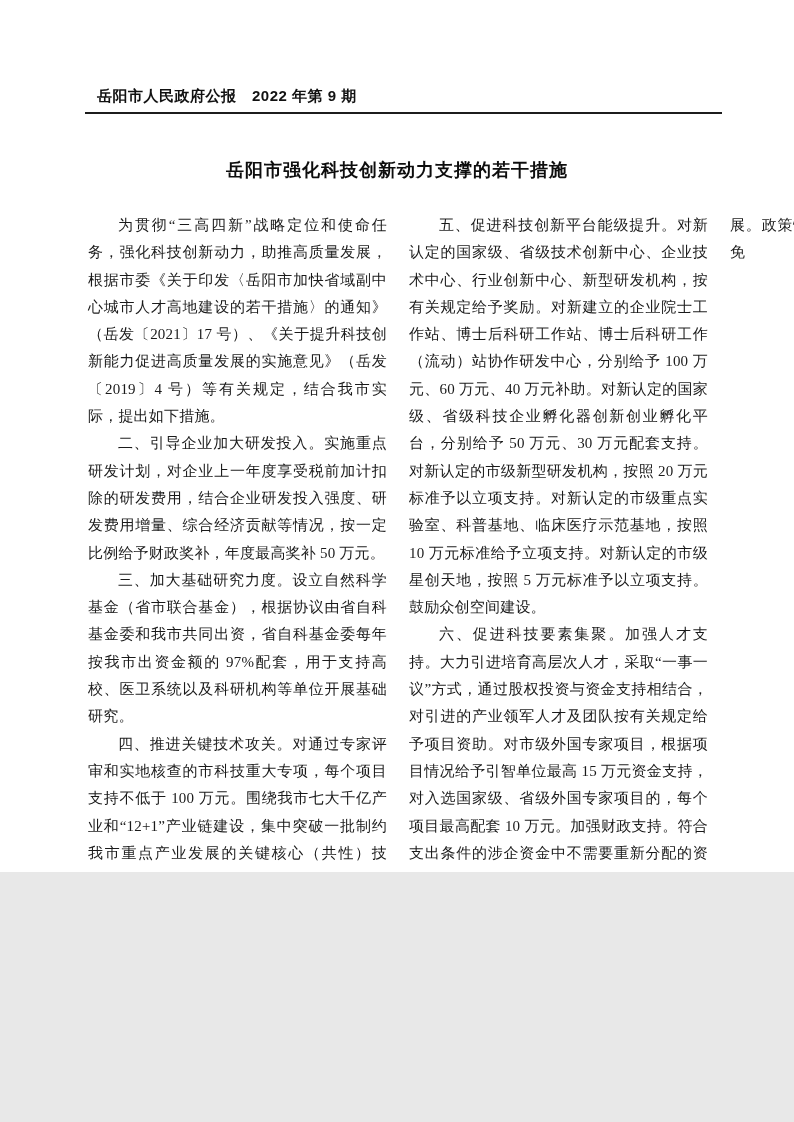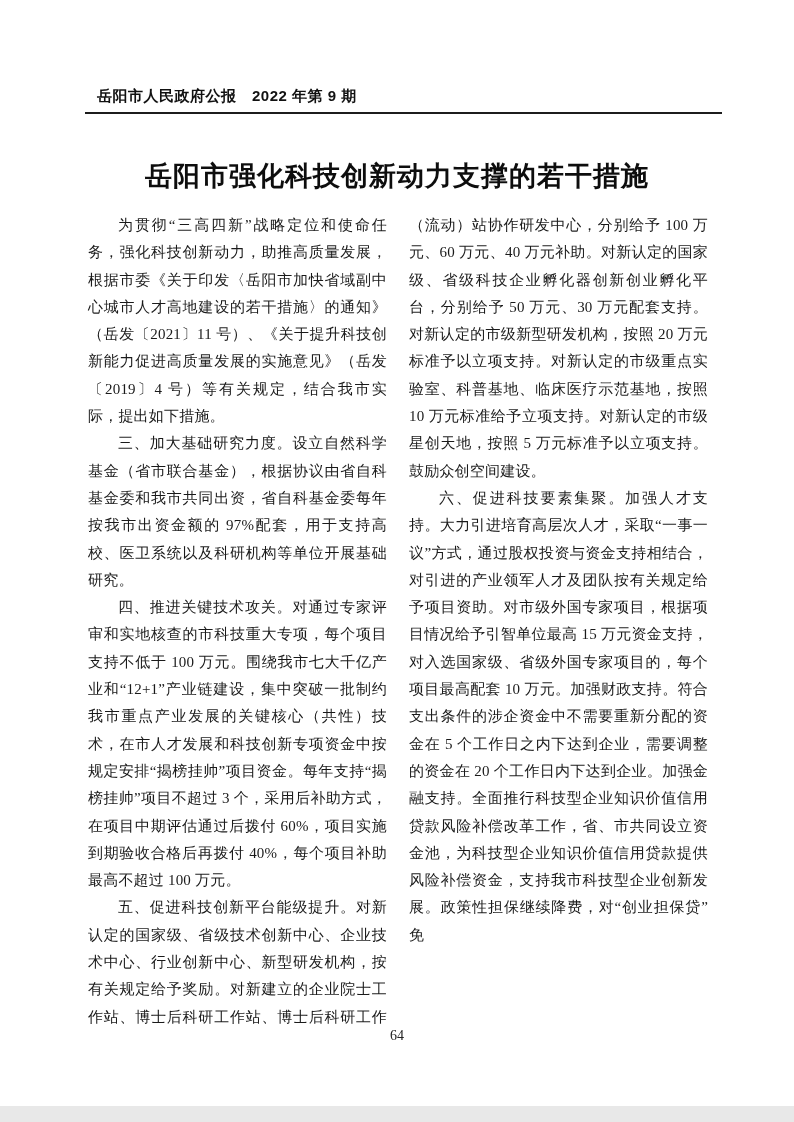--- a/index.html
+++ b/index.html
@@ -3,21 +3,21 @@
 <meta charset="utf-8">
 <style>
   html, body {
     margin: 0;
     padding: 0;
     background: #e8e8e8;
   }
   .page {
     position: relative;
     width: 794px;
-    height: 1106px;
+    height: 872px;
     margin: 0 auto;
     background: #ffffff;
     overflow: hidden;
     font-family: "Liberation Serif", "DejaVu Serif", serif;
     color: #1a1a1a;
   }
   .gazette-header {
     position: absolute;
     left: 97px;
     top: 87px;
@@ -35,21 +35,21 @@
     width: 637px;
     height: 2px;
     background: #1c1c1c;
   }
   .doc-title {
     position: absolute;
     left: 85px;
     top: 138px;
     width: 624px;
     text-align: center;
-    font-size: 27px;
+    font-size: 18px;
     font-weight: bold;
     color: #0d0d0d;
     letter-spacing: 1px;
     line-height: 40px;
   }
   .article-body {
     position: absolute;
     left: 88px;
     top: 212px;
     width: 620px;
@@ -83,21 +83,22 @@
 
 <div class="page">
 
   <div class="gazette-header">岳阳市人民政府公报　2022 年第 9 期</div>
 
   <div class="header-rule"></div>
 
   <h1 class="doc-title">岳阳市强化科技创新动力支撑的若干措施</h1>
 
   <div class="article-body">
-    <p>为贯彻“三高四新”战略定位和使命任务，强化科技创新动力，助推高质量发展，根据市委《关于印发〈岳阳市加快省域副中心城市人才高地建设的若干措施〉的通知》（岳发〔2021〕11 号）、《关于提升科技创新能力促进高质量发展的实施意见》（岳发〔2019〕4 号）等有关规定，结合我市实际，提出如下措施。</p>
+    <p>为贯彻“三高四新”战略定位和使命任务，强化科技创新动力，助推高质量发展，根据市委《关于印发〈岳阳市加快省域副中心城市人才高地建设的若干措施〉的通知》（岳发〔2021〕17 号）、《关于提升科技创新能力促进高质量发展的实施意见》（岳发〔2019〕4 号）等有关规定，结合我市实际，提出如下措施。</p>
+    <p>二、引导企业加大研发投入。实施重点研发计划，对企业上一年度享受税前加计扣除的研发费用，结合企业研发投入强度、研发费用增量、综合经济贡献等情况，按一定比例给予财政奖补，年度最高奖补 50 万元。</p>
     <p>三、加大基础研究力度。设立自然科学基金（省市联合基金），根据协议由省自科基金委和我市共同出资，省自科基金委每年按我市出资金额的 97%配套，用于支持高校、医卫系统以及科研机构等单位开展基础研究。</p>
     <p>四、推进关键技术攻关。对通过专家评审和实地核查的市科技重大专项，每个项目支持不低于 100 万元。围绕我市七大千亿产业和“12+1”产业链建设，集中突破一批制约我市重点产业发展的关键核心（共性）技术，在市人才发展和科技创新专项资金中按规定安排“揭榜挂帅”项目资金。每年支持“揭榜挂帅”项目不超过 3 个，采用后补助方式，在项目中期评估通过后拨付 60%，项目实施到期验收合格后再拨付 40%，每个项目补助最高不超过 100 万元。</p>
     <p>五、促进科技创新平台能级提升。对新认定的国家级、省级技术创新中心、企业技术中心、行业创新中心、新型研发机构，按有关规定给予奖励。对新建立的企业院士工作站、博士后科研工作站、博士后科研工作（流动）站协作研发中心，分别给予 100 万元、60 万元、40 万元补助。对新认定的国家级、省级科技企业孵化器创新创业孵化平台，分别给予 50 万元、30 万元配套支持。对新认定的市级新型研发机构，按照 20 万元标准予以立项支持。对新认定的市级重点实验室、科普基地、临床医疗示范基地，按照 10 万元标准给予立项支持。对新认定的市级星创天地，按照 5 万元标准予以立项支持。鼓励众创空间建设。</p>
     <p>六、促进科技要素集聚。加强人才支持。大力引进培育高层次人才，采取“一事一议”方式，通过股权投资与资金支持相结合，对引进的产业领军人才及团队按有关规定给予项目资助。对市级外国专家项目，根据项目情况给予引智单位最高 15 万元资金支持，对入选国家级、省级外国专家项目的，每个项目最高配套 10 万元。加强财政支持。符合支出条件的涉企资金中不需要重新分配的资金在 5 个工作日之内下达到企业，需要调整的资金在 20 个工作日内下达到企业。加强金融支持。全面推行科技型企业知识价值信用贷款风险补偿改革工作，省、市共同设立资金池，为科技型企业知识价值信用贷款提供风险补偿资金，支持我市科技型企业创新发展。政策性担保继续降费，对“创业担保贷”免</p>
   </div>
 
   <div class="page-number">64</div>
 
 </div>
 

